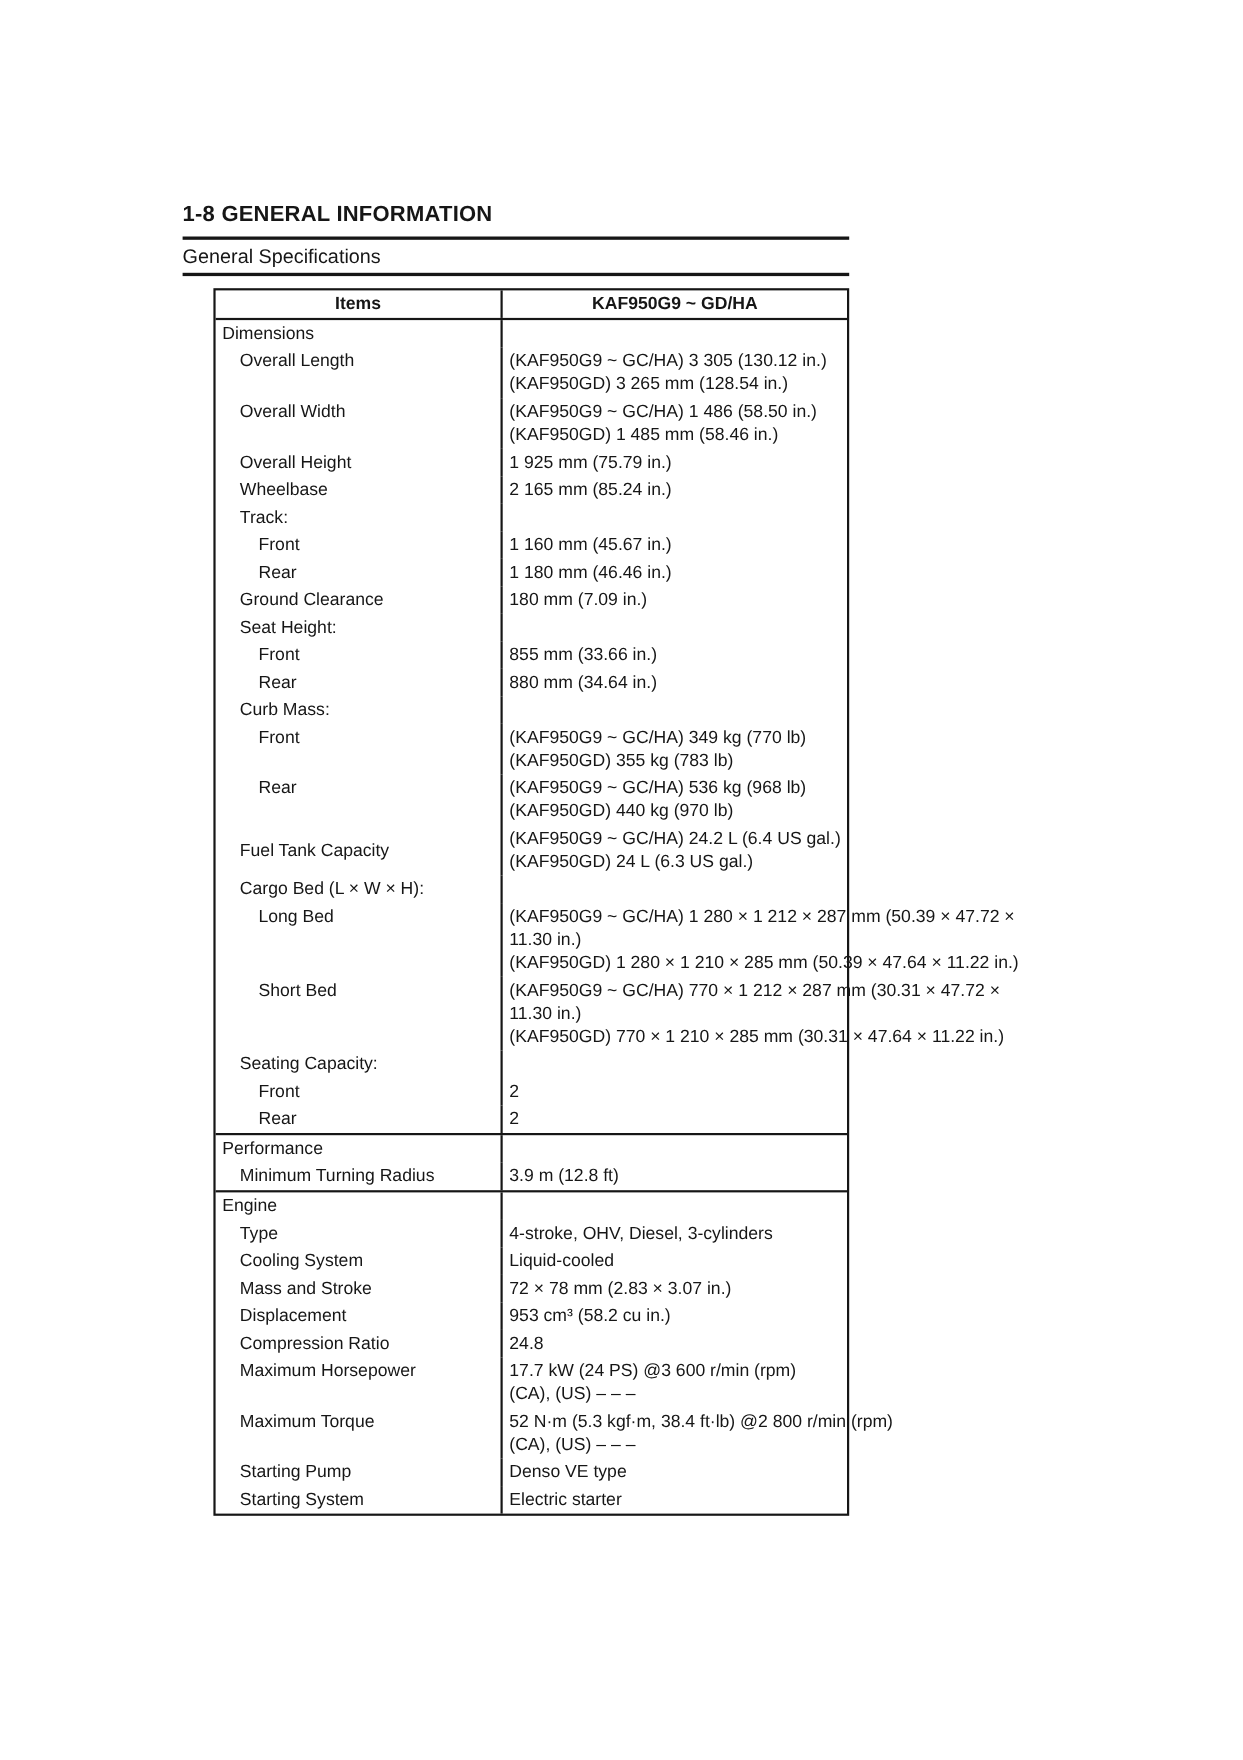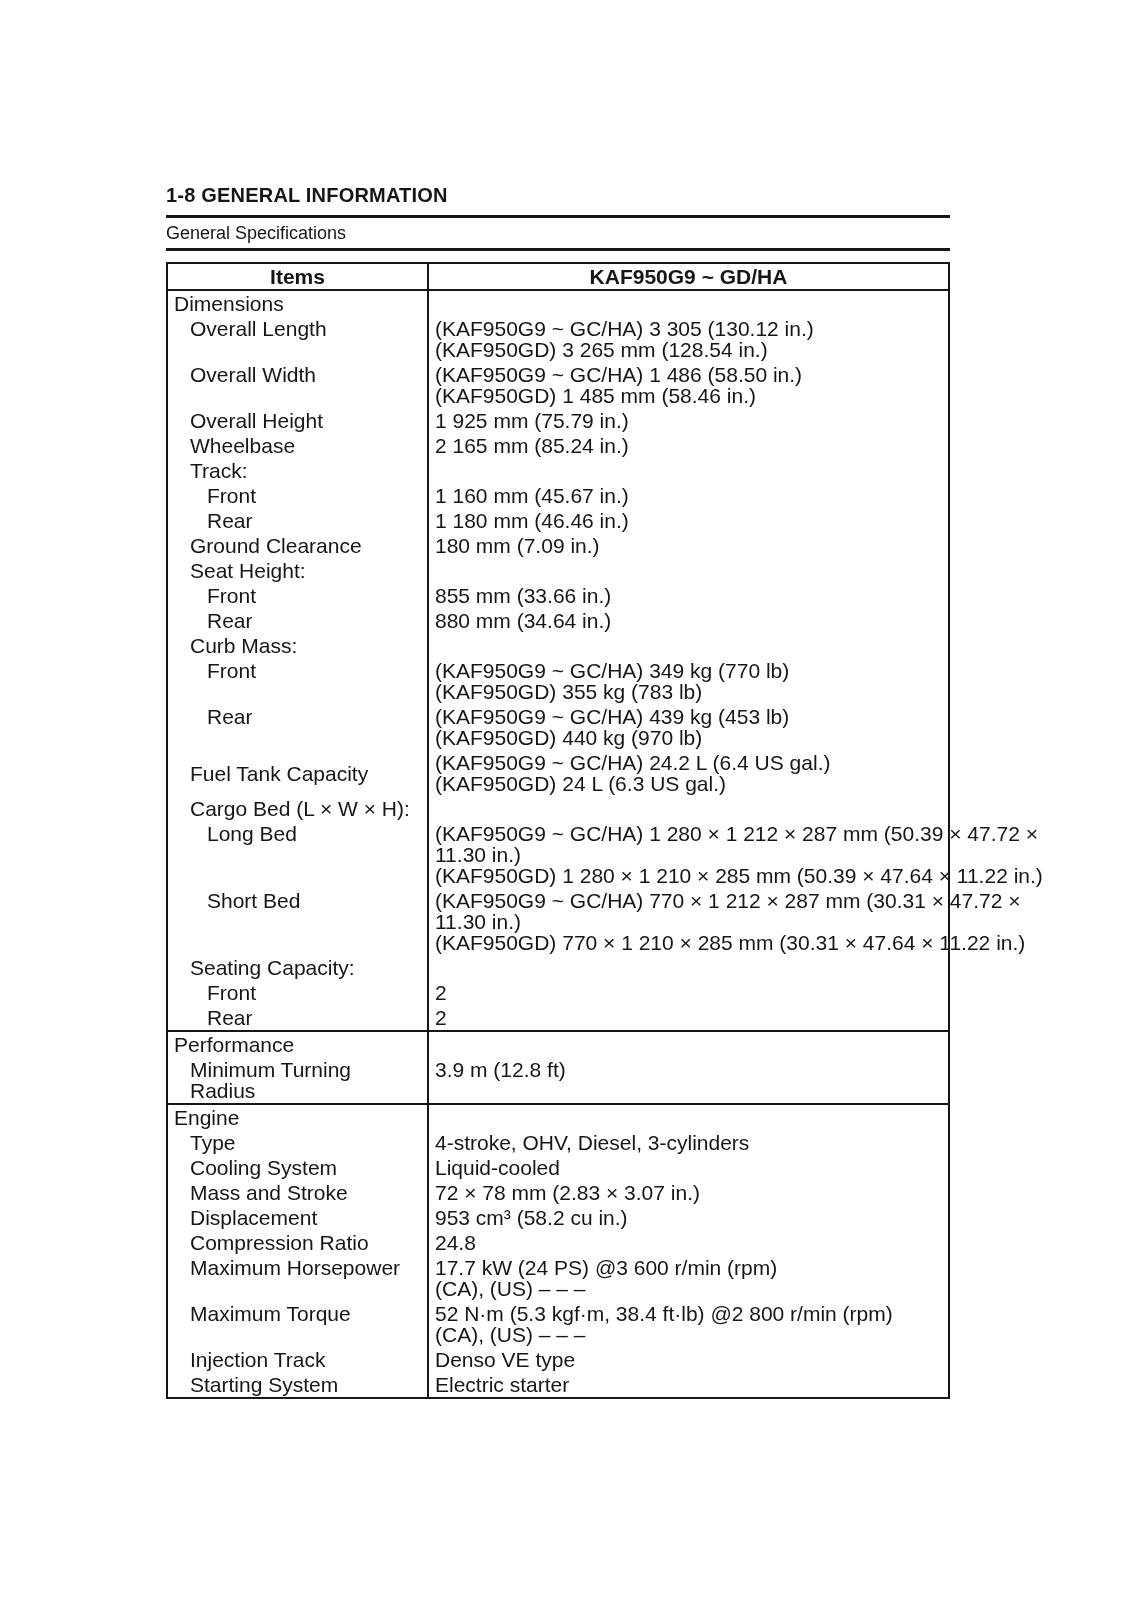--- a/index.html
+++ b/index.html
@@ -12,21 +12,21 @@
     background: #ffffff;
     font-family: "Liberation Sans", sans-serif;
     color: #161616;
     position: relative;
     overflow: hidden;
   }
   .content {
     position: absolute;
     left: 166px;
     top: 183px;
-    width: 784px;
+    width: 606px;
   }
   .page-title {
     font-size: 20px;
     line-height: 24px;
     font-weight: bold;
     letter-spacing: 0.2px;
     margin: 0 0 8px 0;
   }
   .rule {
     height: 3px;
@@ -34,22 +34,23 @@
   }
   .sub-title {
     font-size: 18px;
     line-height: 21px;
     font-weight: normal;
     margin: 5px 0 4px 0;
   }
   .spec-table {
     margin-top: 11px;
     border: 2px solid #161616;
-    font-size: 21px;
+    font-size: 16px;
     line-height: 21px;
+    margin-left: 28px;
   }
   .trow {
     display: flex;
     align-items: stretch;
   }
   .trow.rule-above {
     border-top: 2px solid #161616;
   }
   .trow.header-row {
     border-bottom: 2px solid #161616;
@@ -175,21 +176,21 @@
         <div class="trow">
           <div class="cell c-label indent-2">Front</div>
           <div class="cell c-value">
             <div class="vline">(KAF950G9 ~ GC/HA) 349 kg (770 lb)</div>
             <div class="vline">(KAF950GD) 355 kg (783 lb)</div>
           </div>
         </div>
         <div class="trow">
           <div class="cell c-label indent-2">Rear</div>
           <div class="cell c-value">
-            <div class="vline">(KAF950G9 ~ GC/HA) 439 kg (453 lb)</div>
+            <div class="vline">(KAF950G9 ~ GC/HA) 536 kg (968 lb)</div>
             <div class="vline">(KAF950GD) 440 kg (970 lb)</div>
           </div>
         </div>
         <div class="trow">
           <div class="cell c-label indent-1 vmid">Fuel Tank Capacity</div>
           <div class="cell c-value">
             <div class="vline">(KAF950G9 ~ GC/HA) 24.2 L (6.4 US gal.)</div>
             <div class="vline">(KAF950GD) 24 L (6.3 US gal.)</div>
           </div>
         </div>
@@ -281,21 +282,21 @@
           </div>
         </div>
         <div class="trow">
           <div class="cell c-label indent-1">Maximum Torque</div>
           <div class="cell c-value">
             <div class="vline">52 N·m (5.3 kgf·m, 38.4 ft·lb) @2 800 r/min (rpm)</div>
             <div class="vline">(CA), (US) – – –</div>
           </div>
         </div>
         <div class="trow">
-          <div class="cell c-label indent-1">Injection Track</div>
+          <div class="cell c-label indent-1">Starting Pump</div>
           <div class="cell c-value">
             <div class="vline">Denso VE type</div>
           </div>
         </div>
         <div class="trow">
           <div class="cell c-label indent-1">Starting System</div>
           <div class="cell c-value">
             <div class="vline">Electric starter</div>
           </div>
         </div>

